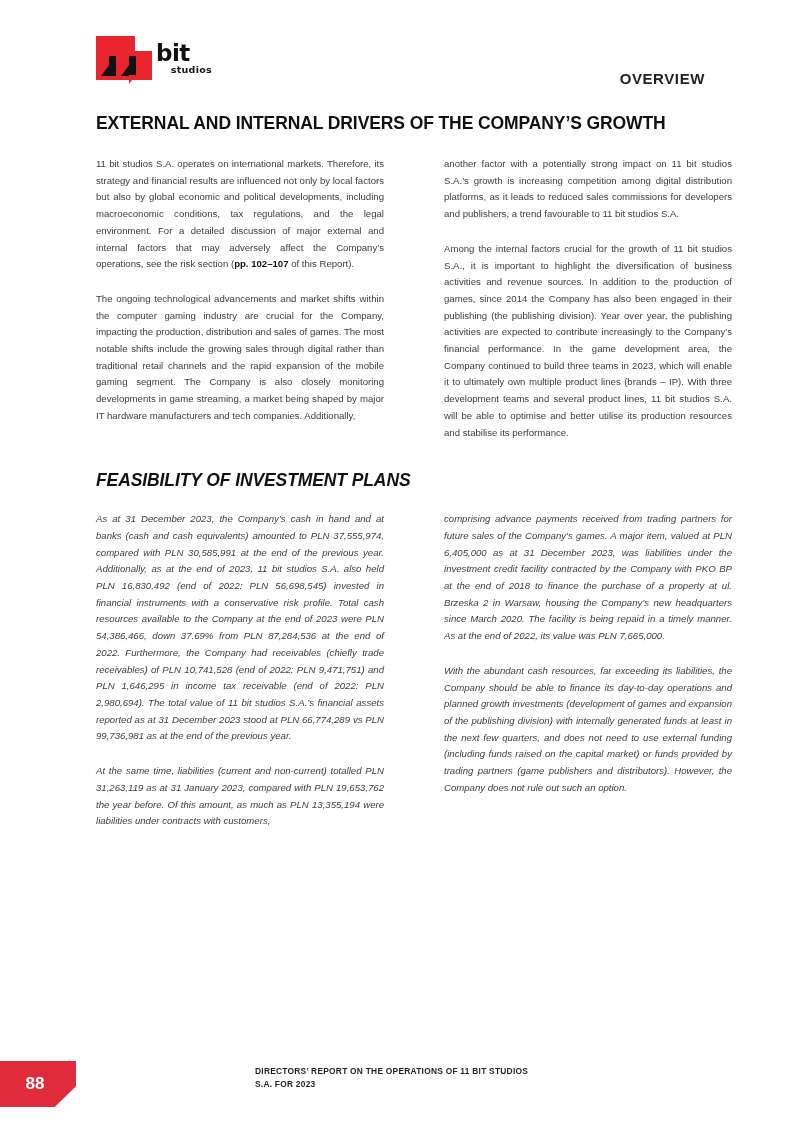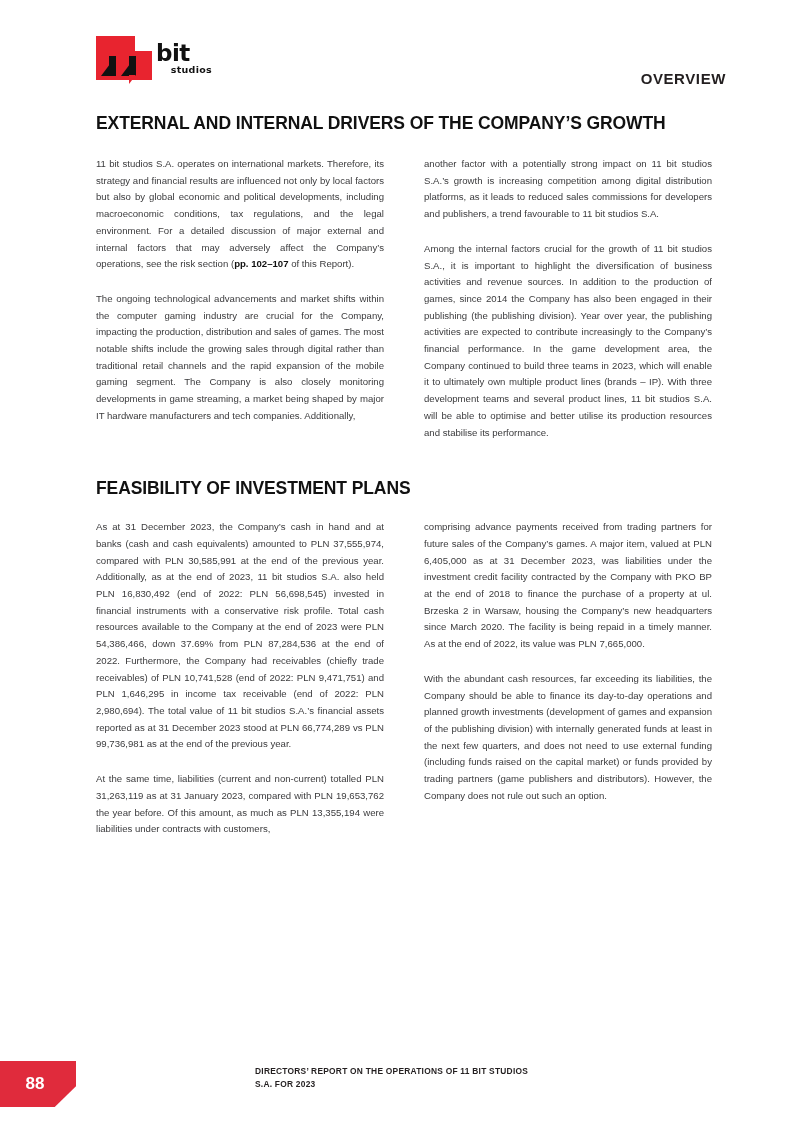--- a/index.html
+++ b/index.html
@@ -19,21 +19,21 @@
     background: #ffffff;
     overflow: hidden;
     box-sizing: border-box;
   }
 
   
   .header {
     position: absolute;
     top: 36px;
     left: 96px;
-    right: 74px;
+    right: 95px;
     height: 56px;
     text-decoration: underline;
   }
   .logo {
     position: absolute;
     left: 0;
     top: 0;
     width: 112px;
     height: 50px;
   }
@@ -151,21 +151,21 @@
     letter-spacing: -0.1px;
     color: #111111;
     line-height: 22px;
   }
   .section-title.second {
     margin-top: 0;
     margin-bottom: 20px;
   }
   .columns {
     display: flex;
-    gap: 40px;
+    gap: 60px;
   }
   .col {
     width: 288px;
     flex: 0 0 288px;
   }
   p.body-text {
     margin: 0 0 18px 0;
     font-size: 9.6px;
     line-height: 16.7px;
     text-align: justify;
@@ -174,21 +174,22 @@
     hyphens: none;
   }
   p.body-text:last-child {
     margin-bottom: 0;
   }
   p.body-text b {
     color: #111111;
     font-weight: bold;
   }
   .section-block-2 {
-    margin-top: 36px;
+    margin-top: 28px;
+    font-style: italic;
   }
 
   
   .footer {
     position: absolute;
     left: 0;
     bottom: 0;
     width: 800px;
     height: 70px;
   }

